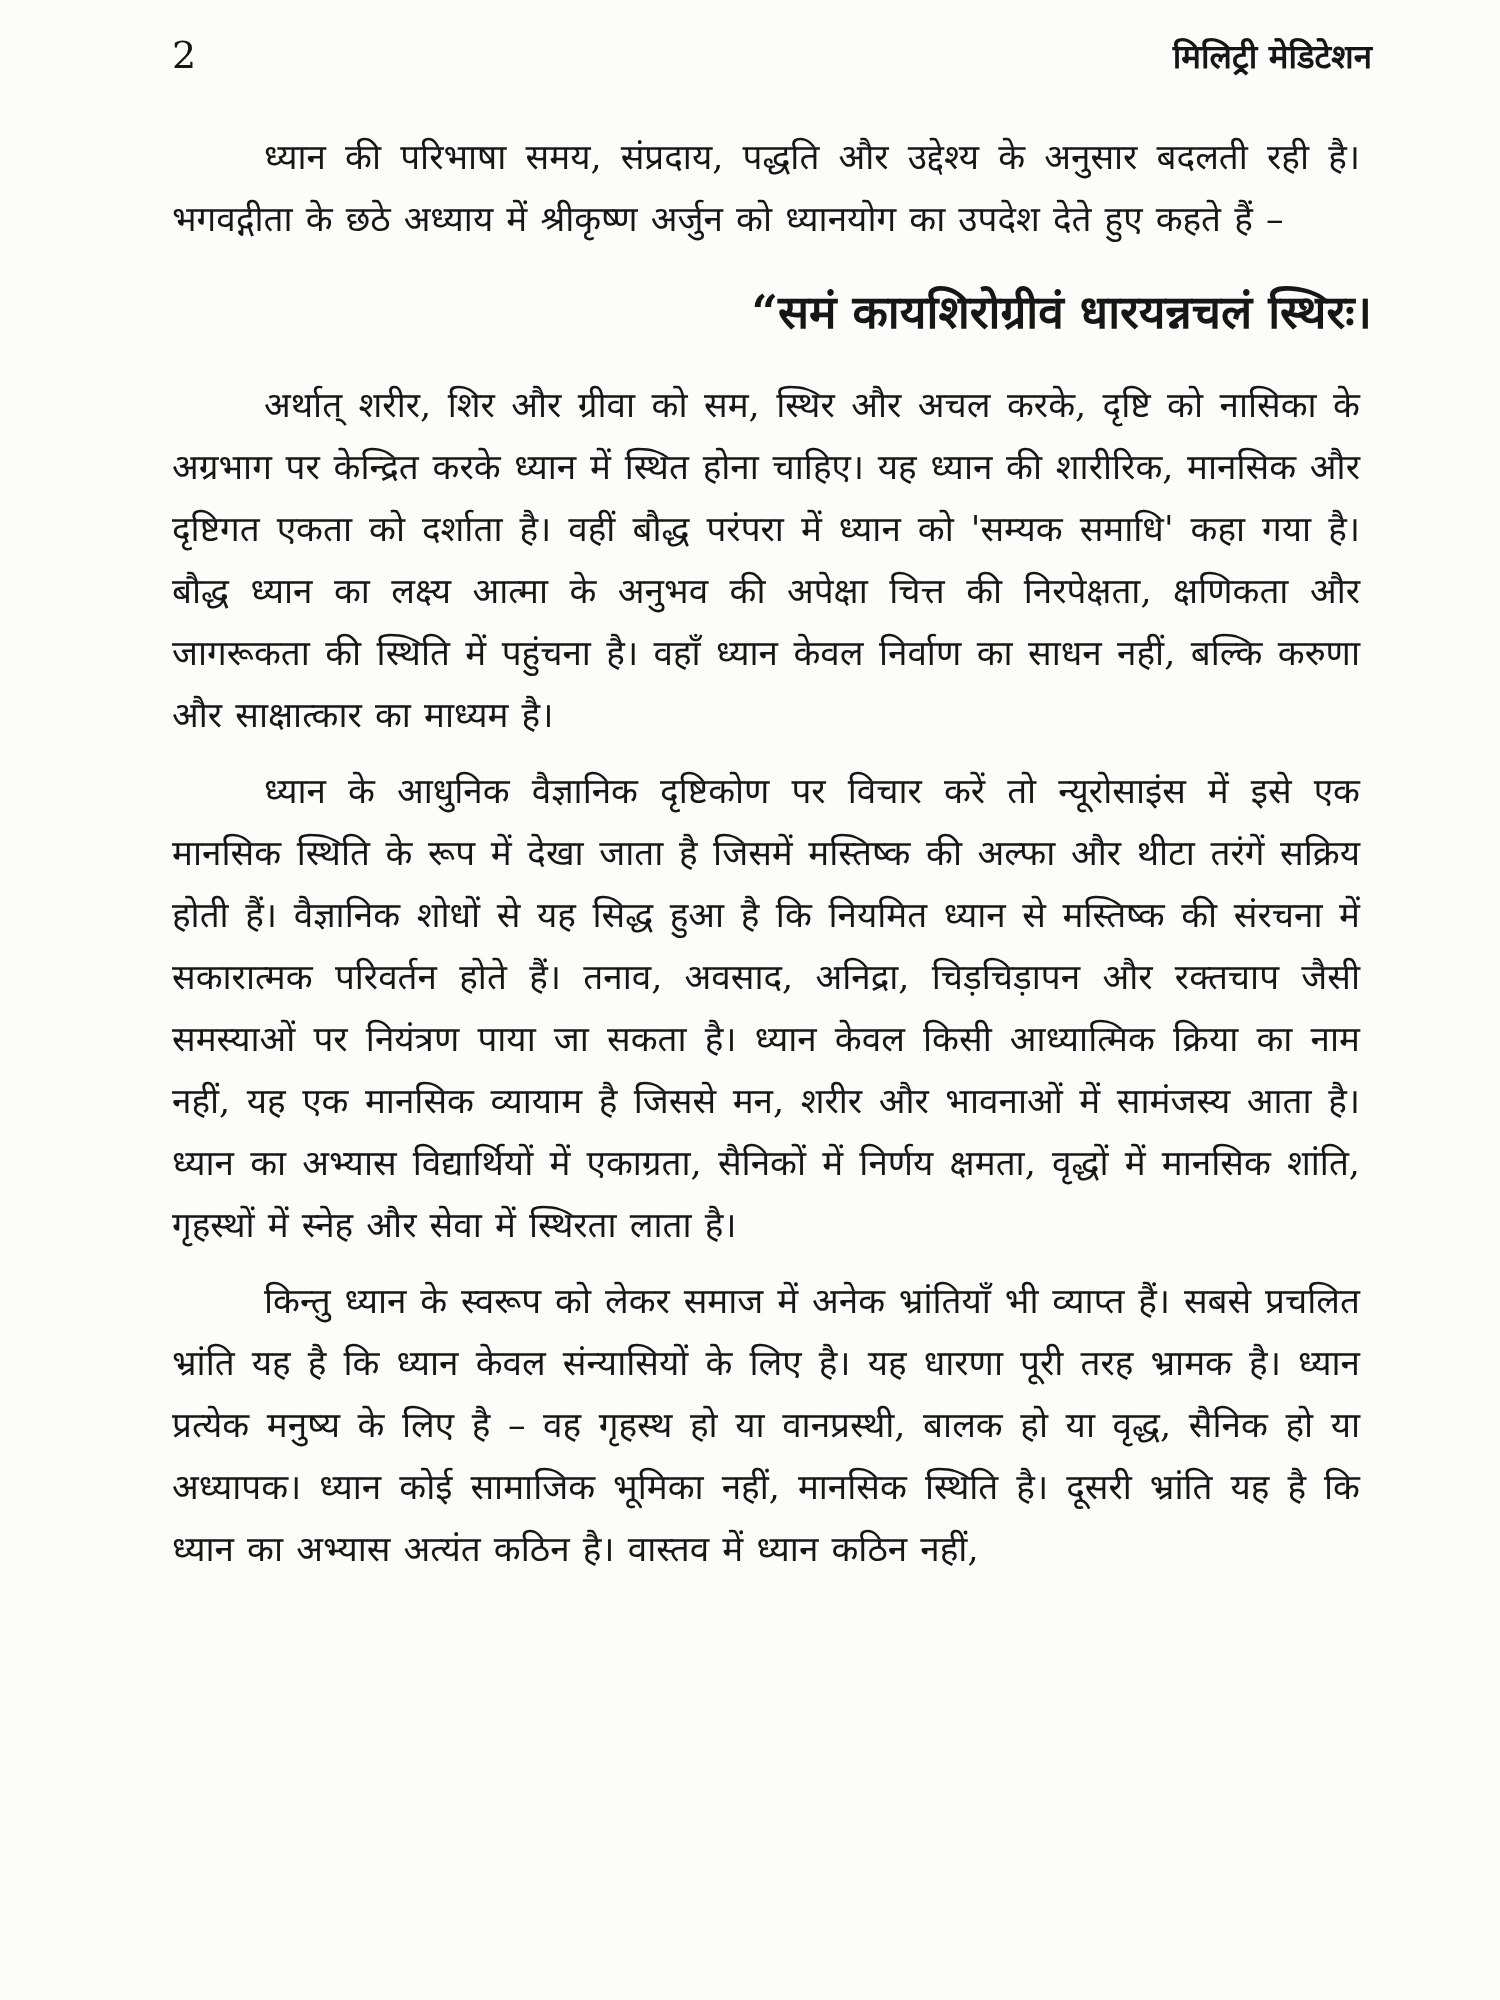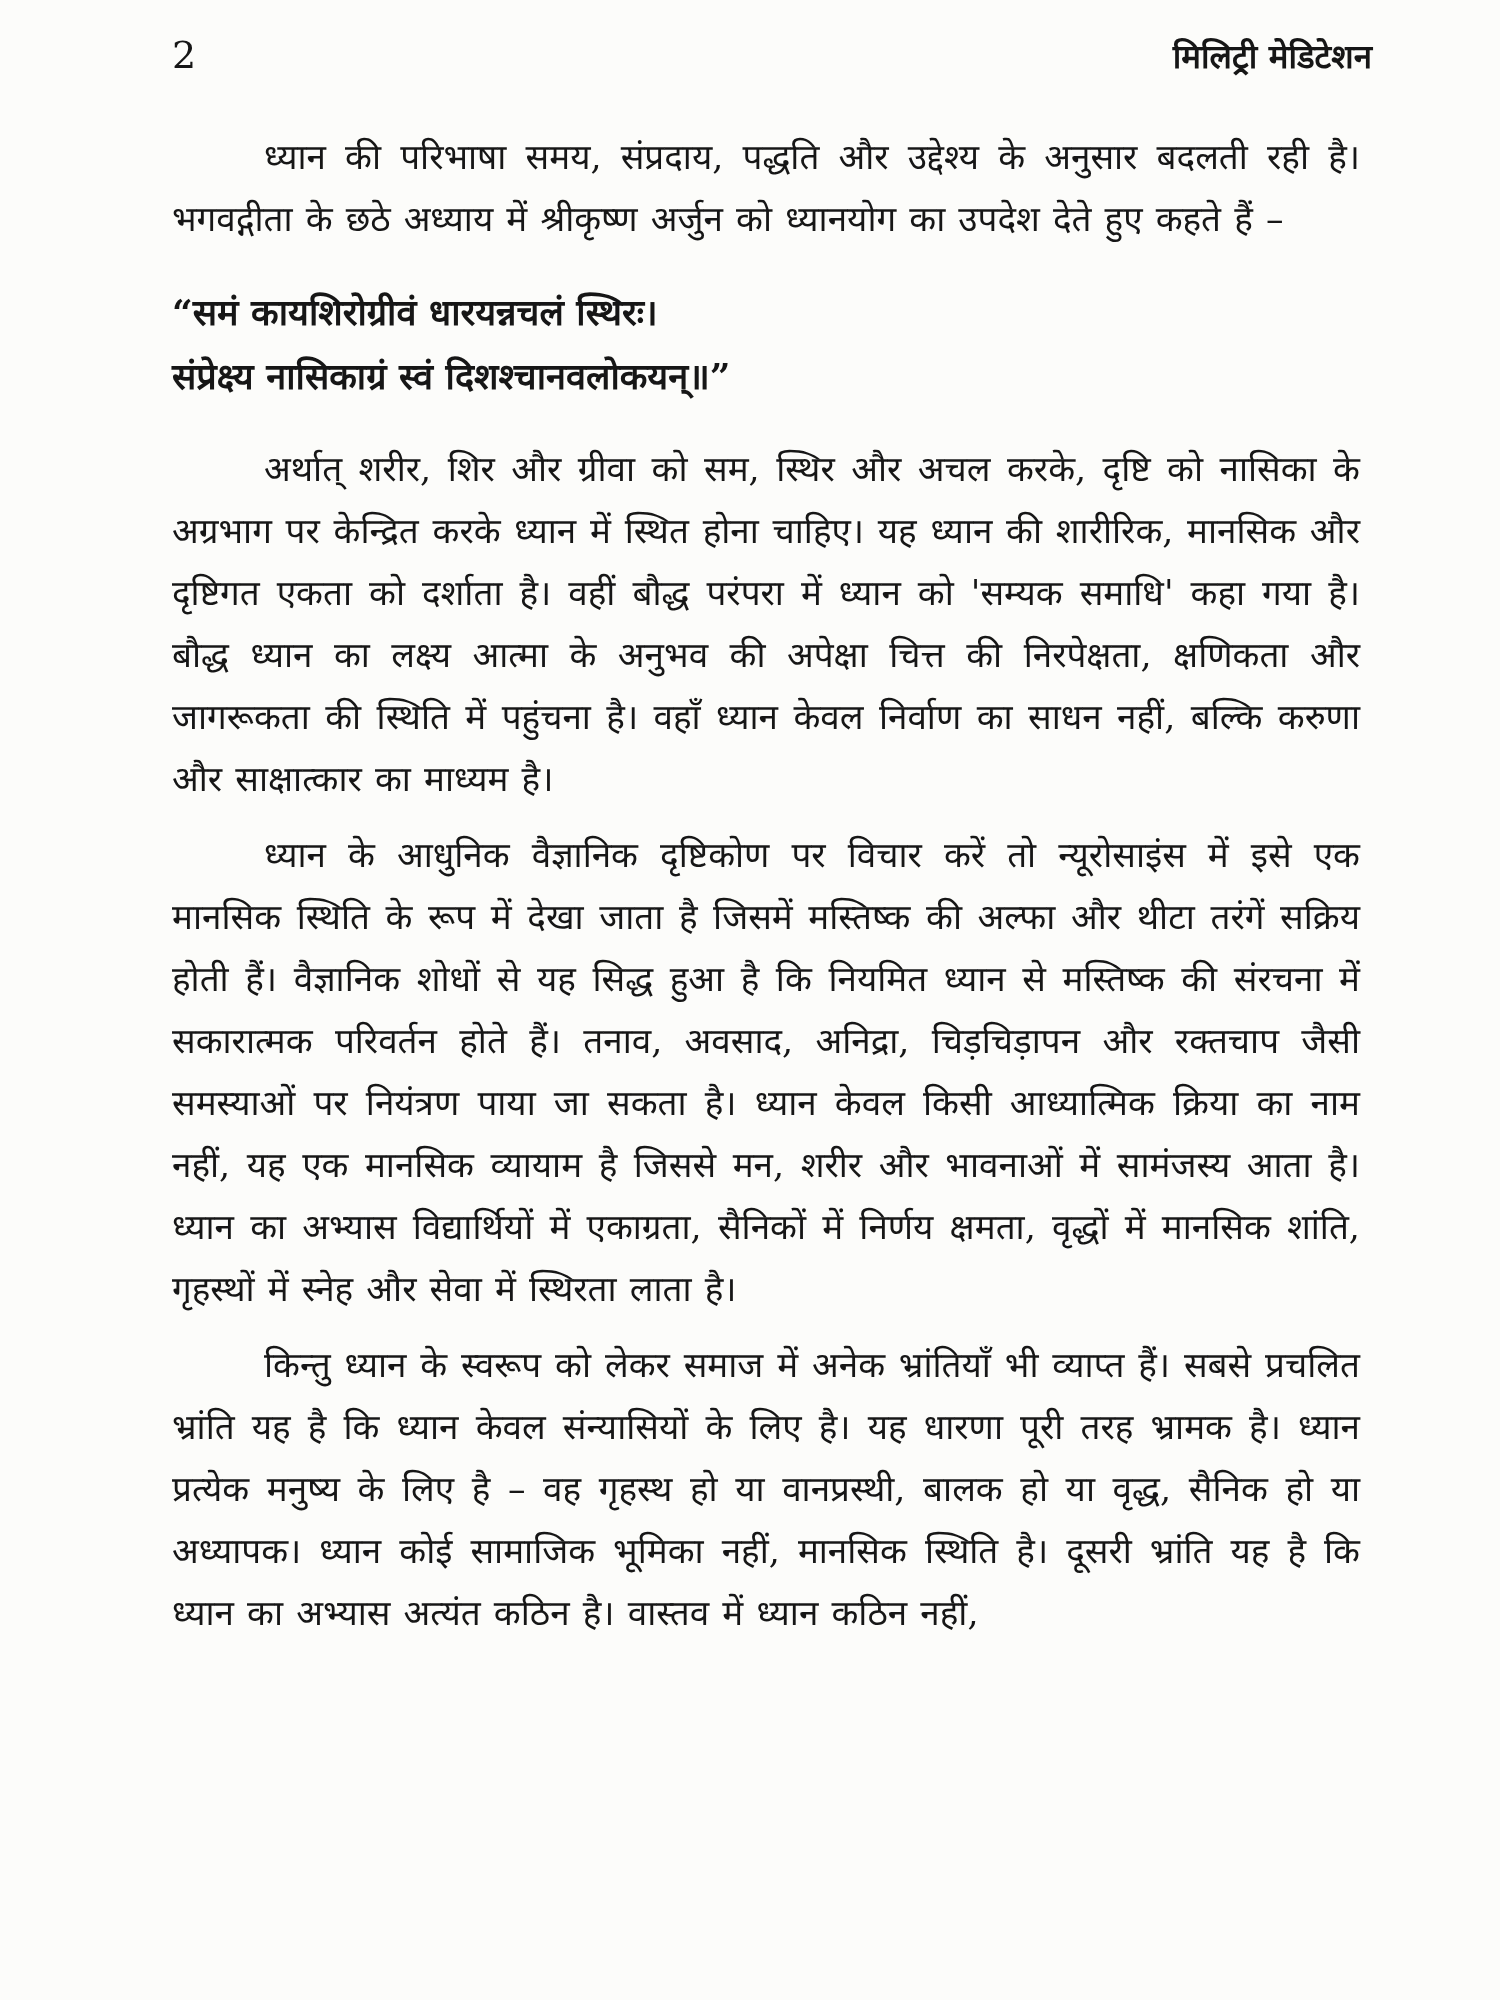--- a/index.html
+++ b/index.html
@@ -37,23 +37,23 @@
   }
   .body-text p {
     font-size: 35px;
     line-height: 62px;
     text-align: justify;
     text-indent: 92px;
     margin: 0 12px 14px 0;
     word-spacing: 2px;
   }
   .shloka {
-    text-align: left;
+    text-align: right;
     font-weight: 700;
-    font-size: 36px;
+    font-size: 46px;
     line-height: 64px;
     margin: 30px 0 30px 0;
   }
   .shloka .line {
     display: block;
   }
 </style>
 </head>
 <body>
 
@@ -63,21 +63,20 @@
     <span class="page-number">2</span>
     <span class="header-title">मिलिट्री मेडिटेशन</span>
   </div>
 
   <div class="body-text">
 
     <p>ध्यान की परिभाषा समय, संप्रदाय, पद्धति और उद्देश्य के अनुसार बदलती रही है। भगवद्गीता के छठे अध्याय में श्रीकृष्ण अर्जुन को ध्यानयोग का उपदेश देते हुए कहते हैं –</p>
 
     <div class="shloka">
       <span class="line">“समं कायशिरोग्रीवं धारयन्नचलं स्थिरः।</span>
-      <span class="line">संप्रेक्ष्य नासिकाग्रं स्वं दिशश्चानवलोकयन्॥”</span>
     </div>
 
     <p>अर्थात् शरीर, शिर और ग्रीवा को सम, स्थिर और अचल करके, दृष्टि को नासिका के अग्रभाग पर केन्द्रित करके ध्यान में स्थित होना चाहिए। यह ध्यान की शारीरिक, मानसिक और दृष्टिगत एकता को दर्शाता है। वहीं बौद्ध परंपरा में ध्यान को 'सम्यक समाधि' कहा गया है। बौद्ध ध्यान का लक्ष्य आत्मा के अनुभव की अपेक्षा चित्त की निरपेक्षता, क्षणिकता और जागरूकता की स्थिति में पहुंचना है। वहाँ ध्यान केवल निर्वाण का साधन नहीं, बल्कि करुणा और साक्षात्कार का माध्यम है।</p>
 
     <p>ध्यान के आधुनिक वैज्ञानिक दृष्टिकोण पर विचार करें तो न्यूरोसाइंस में इसे एक मानसिक स्थिति के रूप में देखा जाता है जिसमें मस्तिष्क की अल्फा और थीटा तरंगें सक्रिय होती हैं। वैज्ञानिक शोधों से यह सिद्ध हुआ है कि नियमित ध्यान से मस्तिष्क की संरचना में सकारात्मक परिवर्तन होते हैं। तनाव, अवसाद, अनिद्रा, चिड़चिड़ापन और रक्तचाप जैसी समस्याओं पर नियंत्रण पाया जा सकता है। ध्यान केवल किसी आध्यात्मिक क्रिया का नाम नहीं, यह एक मानसिक व्यायाम है जिससे मन, शरीर और भावनाओं में सामंजस्य आता है। ध्यान का अभ्यास विद्यार्थियों में एकाग्रता, सैनिकों में निर्णय क्षमता, वृद्धों में मानसिक शांति, गृहस्थों में स्नेह और सेवा में स्थिरता लाता है।</p>
 
     <p>किन्तु ध्यान के स्वरूप को लेकर समाज में अनेक भ्रांतियाँ भी व्याप्त हैं। सबसे प्रचलित भ्रांति यह है कि ध्यान केवल संन्यासियों के लिए है। यह धारणा पूरी तरह भ्रामक है। ध्यान प्रत्येक मनुष्य के लिए है – वह गृहस्थ हो या वानप्रस्थी, बालक हो या वृद्ध, सैनिक हो या अध्यापक। ध्यान कोई सामाजिक भूमिका नहीं, मानसिक स्थिति है। दूसरी भ्रांति यह है कि ध्यान का अभ्यास अत्यंत कठिन है। वास्तव में ध्यान कठिन नहीं,</p>
 
   </div>
 

